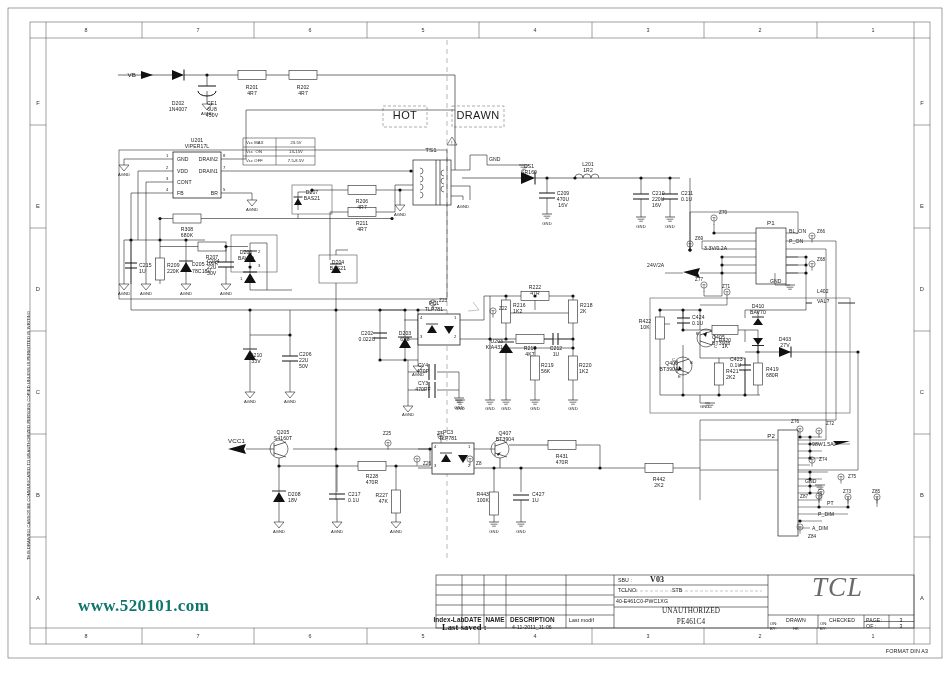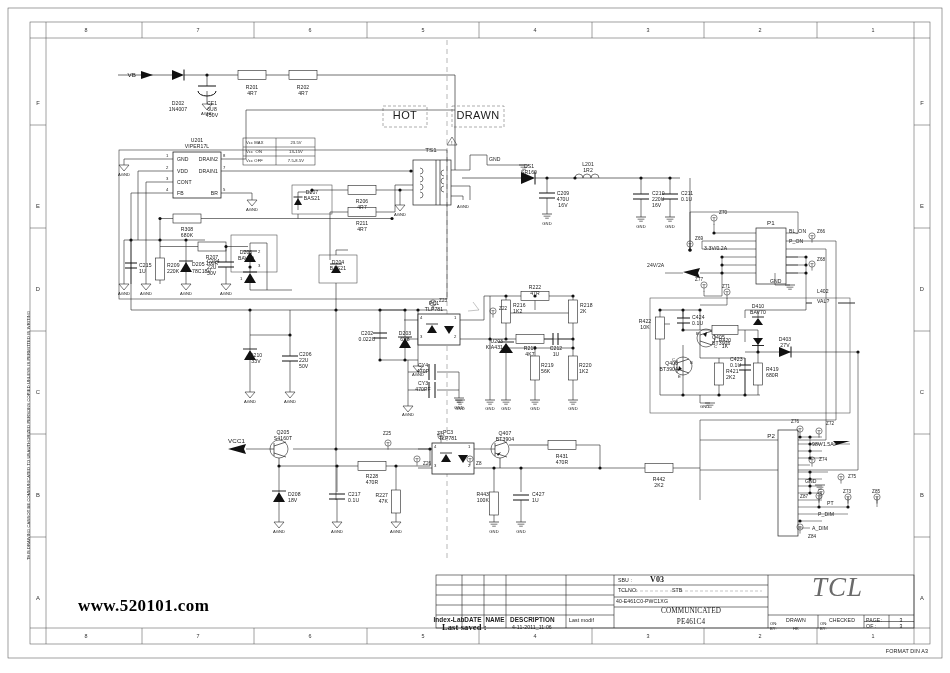--- a/index.html
+++ b/index.html
@@ -10,21 +10,21 @@
   .lbl{position:absolute;font-size:5.1px;line-height:1.22;letter-spacing:.1px;color:#1a1a1a;white-space:pre;}
   .lbl.c{text-align:center;transform:translateX(-50%);}
   .lbl.r{text-align:right;transform:translateX(-100%);}
   .mid{font-size:6.2px;}
   .tiny{font-size:4.1px;}
   .zn{font-size:4.6px;}
   .pin{font-size:4.2px;}
   .hotcold{font-size:11px;letter-spacing:.4px;}
   .vert{transform-origin:0 0;}
   .wm1{font-family:"DejaVu Sans",sans-serif;font-size:21px;font-weight:700;color:#3a3a3a;letter-spacing:3px;}
-  .wm2{font-family:"Liberation Serif",serif;font-size:17px;font-weight:700;color:#000000;letter-spacing:.4px;}
+  .wm2{font-family:"Liberation Serif",serif;font-size:17px;font-weight:700;color:#0f766e;letter-spacing:.4px;}
   .tcl{font-family:"Liberation Serif",serif;font-style:italic;font-size:27px;color:#6a6a6a;letter-spacing:1px;}
   .tb{font-size:5.2px;}
   .tb-b{font-size:6.4px;font-weight:700;}
   .tb-bb{font-size:8px;font-weight:700;font-family:"Liberation Serif",serif;}
   .tb-d{font-size:7.2px;font-family:"Liberation Serif",serif;}
   .tb-ls{font-size:8.5px;font-weight:700;font-family:"Liberation Serif",serif;}
   .colnum{font-size:5.4px;color:#333;}
   .rownum{font-size:5.8px;color:#333;}
   .fmt{font-size:5.4px;}
 </style>
@@ -1090,21 +1090,21 @@
   <div class="lbl zn" style="left:808px;top:534px">Z84</div>
 
   <div class="abs wm2" style="left:78px;top:596px">www.520101.com</div>
 
   <div class="abs tcl" style="left:812px;top:572px">TCL</div>
   <div class="lbl tb" style="left:618px;top:577px">SBU :</div>
   <div class="lbl tb-bb" style="left:650px;top:575px">V03</div>
   <div class="lbl tb" style="left:618px;top:587px">TCLNO:</div>
   <div class="lbl tb" style="left:672px;top:587px">STB</div>
   <div class="lbl tb" style="left:616px;top:598px">40-E461C0-PWC1XG</div>
-  <div class="lbl tb-d c" style="left:691px;top:607px">COMMUNICATED</div>
+  <div class="lbl tb-d c" style="left:691px;top:607px">UNAUTHORIZED</div>
   <div class="lbl tb-d c" style="left:691px;top:618px">PE461C4</div>
 
   <div class="lbl tb-b c" style="left:449px;top:616px">Index-Lab</div>
   <div class="lbl tb-b c" style="left:473px;top:616px">DATE</div>
   <div class="lbl tb-b c" style="left:495px;top:616px">NAME</div>
   <div class="lbl tb-b" style="left:510px;top:616px">DESCRIPTION</div>
   <div class="lbl tb" style="left:569px;top:617px">Last modif</div>
   <div class="lbl tb-ls" style="left:442px;top:622px">Last saved :</div>
   <div class="lbl tb" style="left:512px;top:624px">4-11-2011_11:06</div>
 

